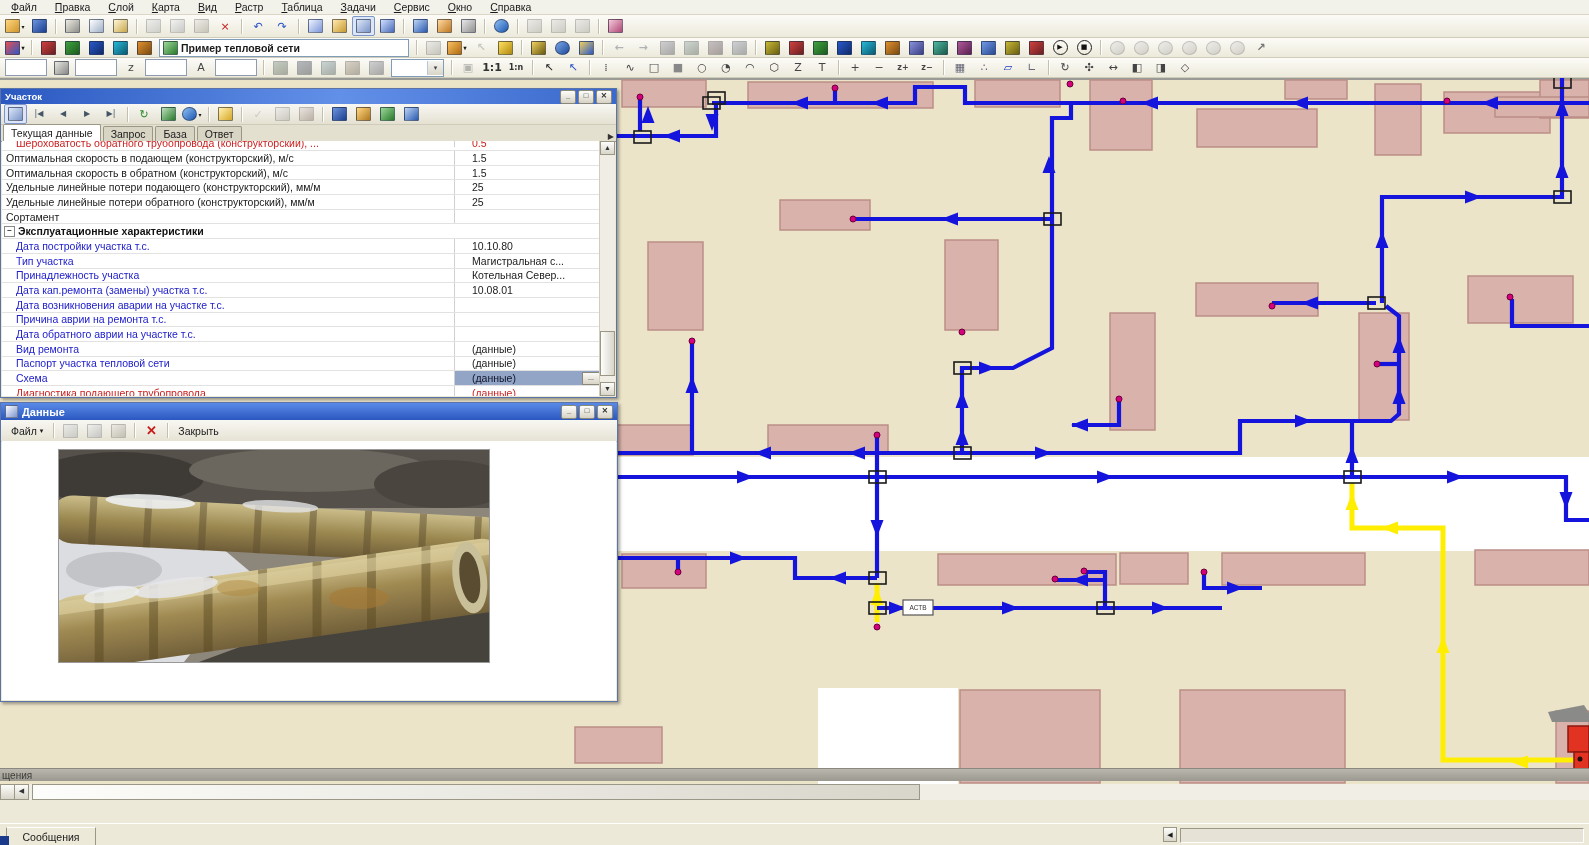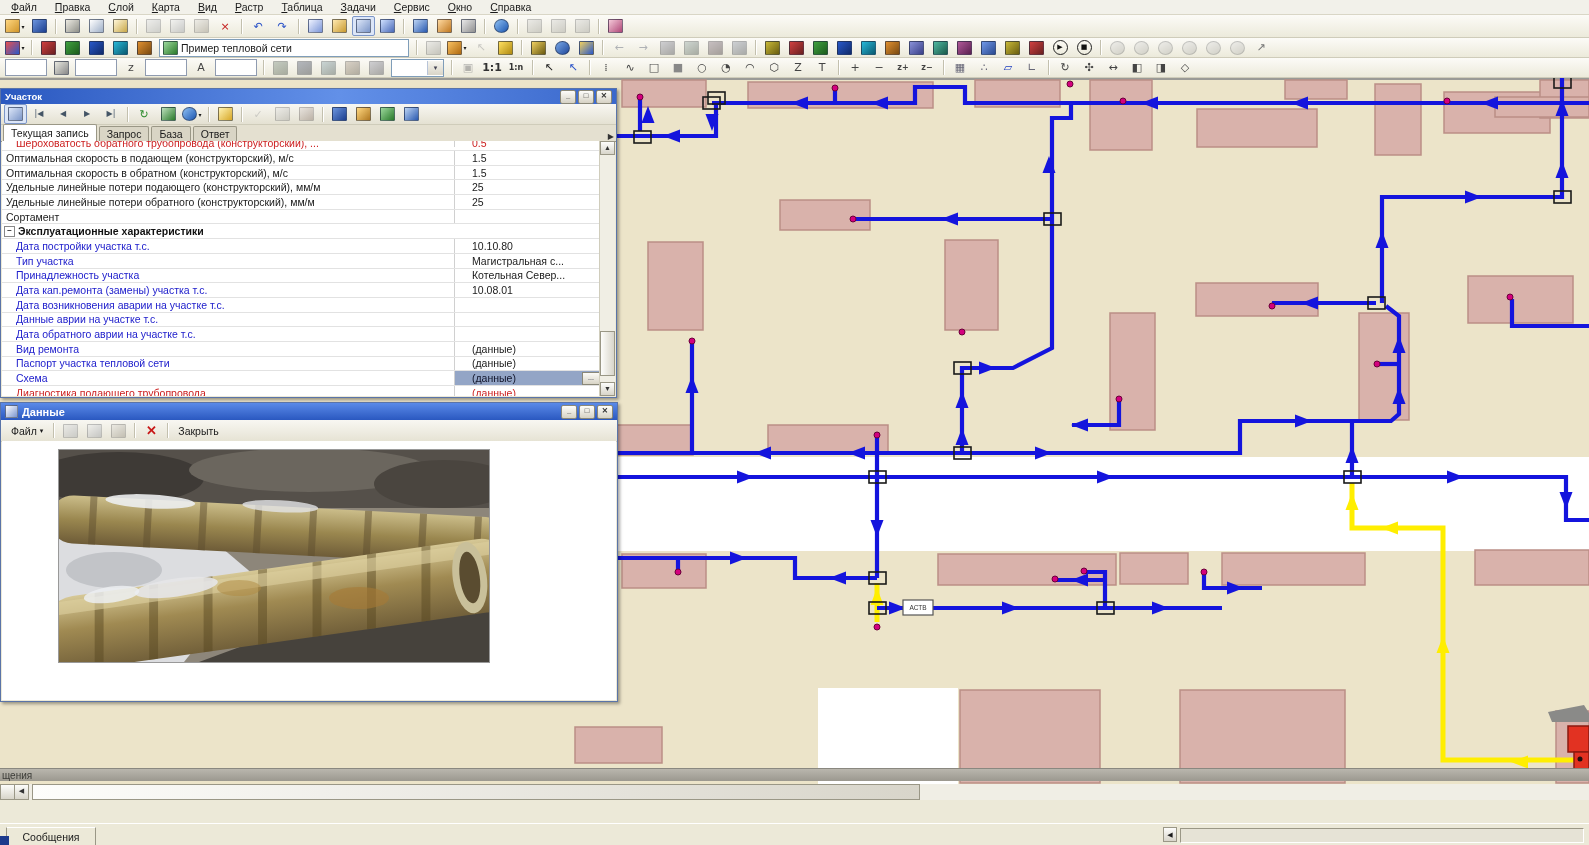--- a/index.html
+++ b/index.html
@@ -5,21 +5,21 @@
   html,body{margin:0;padding:0;width:1589px;height:845px;overflow:hidden;
     background:#ece9d8;font-family:"Liberation Sans",sans-serif;font-size:10.5px;color:#1a1a1a;}
   .abs{position:absolute;}
   
   #menubar{left:0;top:0;width:1589px;height:15px;background:#f2f1ea;border-bottom:1px solid #d9d6c6;
     display:flex;align-items:center;padding-left:4px;box-sizing:border-box;}
   .menu-item{padding:0 11px 0 7px;height:14px;line-height:14px;cursor:default;}
   .menu-item::first-letter{text-decoration:underline;}
   .tbrow{left:0;width:1589px;background:linear-gradient(#fcfbf7,#eceadb);border-bottom:1px solid #cfccba;
     display:flex;align-items:center;padding:0 3px;box-sizing:border-box;}
-  #tb1{top:15px;height:23px;} #tb2{top:38px;height:20px;} #tb3{top:58px;height:20px;}
+  #tb1{top:15px;height:23px;} #tb2{top:38px;height:20px;font-weight:bold;} #tb3{top:58px;height:20px;}
   .tb-btn{min-width:21px;height:18px;display:flex;align-items:center;justify-content:center;
     border:1px solid transparent;border-radius:2px;margin:0 0.5px;cursor:pointer;}
   .tb-btn.pressed{border:1px solid #7c96c8;background:#dce6f8;}
   .tb-btn.gray{opacity:.4;filter:grayscale(.8);}
   .tb-sep{width:1px;height:15px;background:#c3c0ae;box-shadow:1px 0 0 #ffffff;margin:0 4px;}
   .chip{width:13px;height:12px;border:1px solid rgba(40,50,70,.55);border-radius:1px;}
   .chip.round{border-radius:50%;}
   .glyph{font-size:11px;line-height:1;font-family:"DejaVu Sans",sans-serif;}
   .combo{height:16px;background:#fff;border:1px solid #7f9db9;display:flex;align-items:center;
     padding-left:3px;margin:0 3px;cursor:pointer;}
@@ -640,21 +640,21 @@
         <span class="chip" style="background: linear-gradient(135deg, rgb(255, 215, 128), rgb(176, 120, 32));"></span>
       </span>
       <span class="tb-btn">
         <span class="chip" style="background: linear-gradient(135deg, rgb(156, 216, 156), rgb(42, 122, 42));"></span>
       </span>
       <span class="tb-btn">
         <span class="chip" style="background: linear-gradient(135deg, rgb(188, 212, 244), rgb(42, 90, 176));"></span>
       </span>
     </div>
   <div id="u-tabs">
-      <div class="tab active">Текущая запись</div>
+      <div class="tab active">Текущая данные</div>
       <div class="tab">Запрос</div>
       <div class="tab">База</div>
       <div class="tab">Ответ</div>
       <span class="tab-scroll">▶</span>
     </div>
   <div id="u-table">
       <div class="t-row cut">
         <div class="lbl c-red">Шероховатость обратного трубопровода (конструкторский), ...</div>
         <div class="val v-red">
           <span>0.5</span>
@@ -717,21 +717,21 @@
           <span>10.08.01</span>
         </div>
       </div>
       <div class="t-row">
         <div class="lbl c-blue">Дата возникновения аварии на участке т.с.</div>
         <div class="val">
           <span></span>
         </div>
       </div>
       <div class="t-row">
-        <div class="lbl c-blue">Данные аврии на участке т.с.</div>
+        <div class="lbl c-blue">Причина аврии на ремонта т.с.</div>
         <div class="val">
           <span></span>
         </div>
       </div>
       <div class="t-row">
         <div class="lbl c-blue">Дата обратного аврии на участке т.с.</div>
         <div class="val">
           <span></span>
         </div>
       </div>

